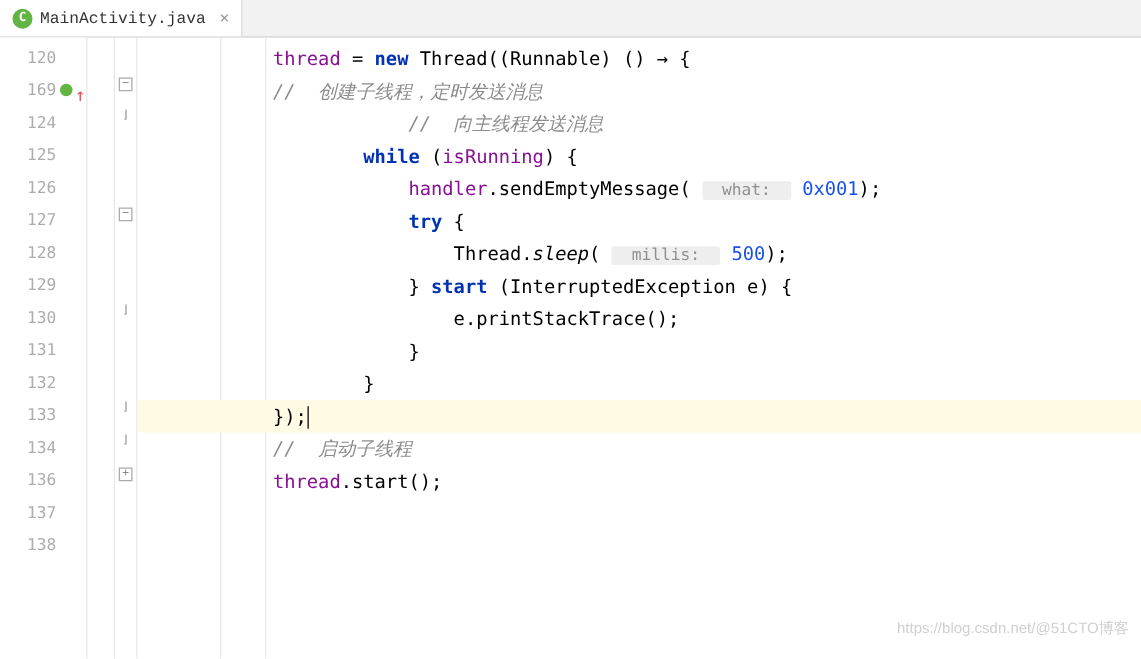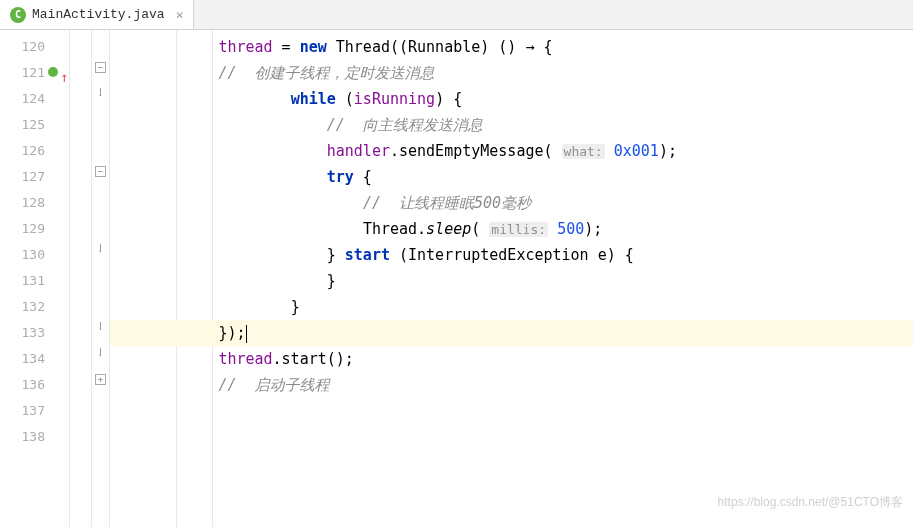--- a/index.html
+++ b/index.html
@@ -111,21 +111,21 @@
     }
     .kw { color: #0033b3; font-weight: bold; }
     .field { color: #871094; }
     .static-method { font-style: italic; }
     .num { color: #1750eb; }
     .comment { color: #8c8c8c; font-style: italic; }
     .param-hint { 
       background: #eeeeee; 
       color: #909090; 
       font-style: normal;
-      padding: 0 2px;
+      padding: 0 16px;
       border-radius: 2px;
       font-size: 13px;
     }
     .cursor {
       display: inline-block;
       width: 1px;
       height: 18px;
       background: #000;
       vertical-align: middle;
       margin-left: 1px;
@@ -170,21 +170,21 @@
     <span class="tab-icon">C</span>
     <span class="tab-label">MainActivity.java</span>
     <span class="tab-close">×</span>
   </div>
 </div>
 
 <div class="editor">
   <div class="gutter">
     <div class="gutter-line">120</div>
     <div class="gutter-line">
-      <span>121</span>
+      <span>169</span>
       <span class="green-marker"></span>
       <span class="red-arrow">↑</span>
     </div>
     <div class="gutter-line">124</div>
     <div class="gutter-line">125</div>
     <div class="gutter-line">126</div>
     <div class="gutter-line">127</div>
     <div class="gutter-line">128</div>
     <div class="gutter-line">129</div>
     <div class="gutter-line">130</div>
@@ -210,42 +210,42 @@
   </div>
 
   <div class="code-area">
     <div class="indent-guide" style="left:66px"></div>
     <div class="indent-guide" style="left:102px"></div>
 
     <div class="code-line">            <span class="field">thread</span><span> = </span><span class="kw">new</span><span> </span><span>Thread</span><span>((</span><span>Runnable</span><span>) () </span><span>→</span><span> {</span></div>
 
     <div class="code-line">            <span class="comment">//  创建子线程，定时发送消息</span></div>
 
+    <div class="code-line">                        <span class="comment">//  向主线程发送消息</span></div>
+
     <div class="code-line">                    <span class="kw">while</span><span> (</span><span class="field">isRunning</span><span>) {</span></div>
 
-    <div class="code-line">                        <span class="comment">//  向主线程发送消息</span></div>
-
     <div class="code-line">                        <span class="field">handler</span><span>.</span><span>sendEmptyMessage</span><span>( </span><span class="param-hint">what:</span><span> </span><span class="num">0x001</span><span>);</span></div>
 
     <div class="code-line">                        <span class="kw">try</span><span> {</span></div>
 
-    <div class="code-line">                            <span class="comment">//  让线程睡眠500毫秒</span></div>
 
     <div class="code-line">                            <span>Thread</span><span>.</span><span class="static-method">sleep</span><span>( </span><span class="param-hint">millis:</span><span> </span><span class="num">500</span><span>);</span></div>
 
     <div class="code-line">                        <span>} </span><span class="kw">start</span><span> (</span><span>InterruptedException e</span><span>) {</span></div>
 
+    <div class="code-line">                            <span>e.printStackTrace();</span></div>
 
     <div class="code-line">                        <span>}</span></div>
 
     <div class="code-line">                    <span>}</span></div>
 
     <div class="code-line highlight">            <span>});</span><span class="cursor"></span></div>
 
+    <div class="code-line">            <span class="comment">//  启动子线程</span></div>
+
     <div class="code-line">            <span class="field">thread</span><span>.</span><span>start</span><span>();</span></div>
 
-    <div class="code-line">            <span class="comment">//  启动子线程</span></div>
-
     <div class="code-line"></div>
   </div>
 </div>
 
 <div class="watermark">https://blog.csdn.net/@51CTO博客</div>
 
 </body></html>

